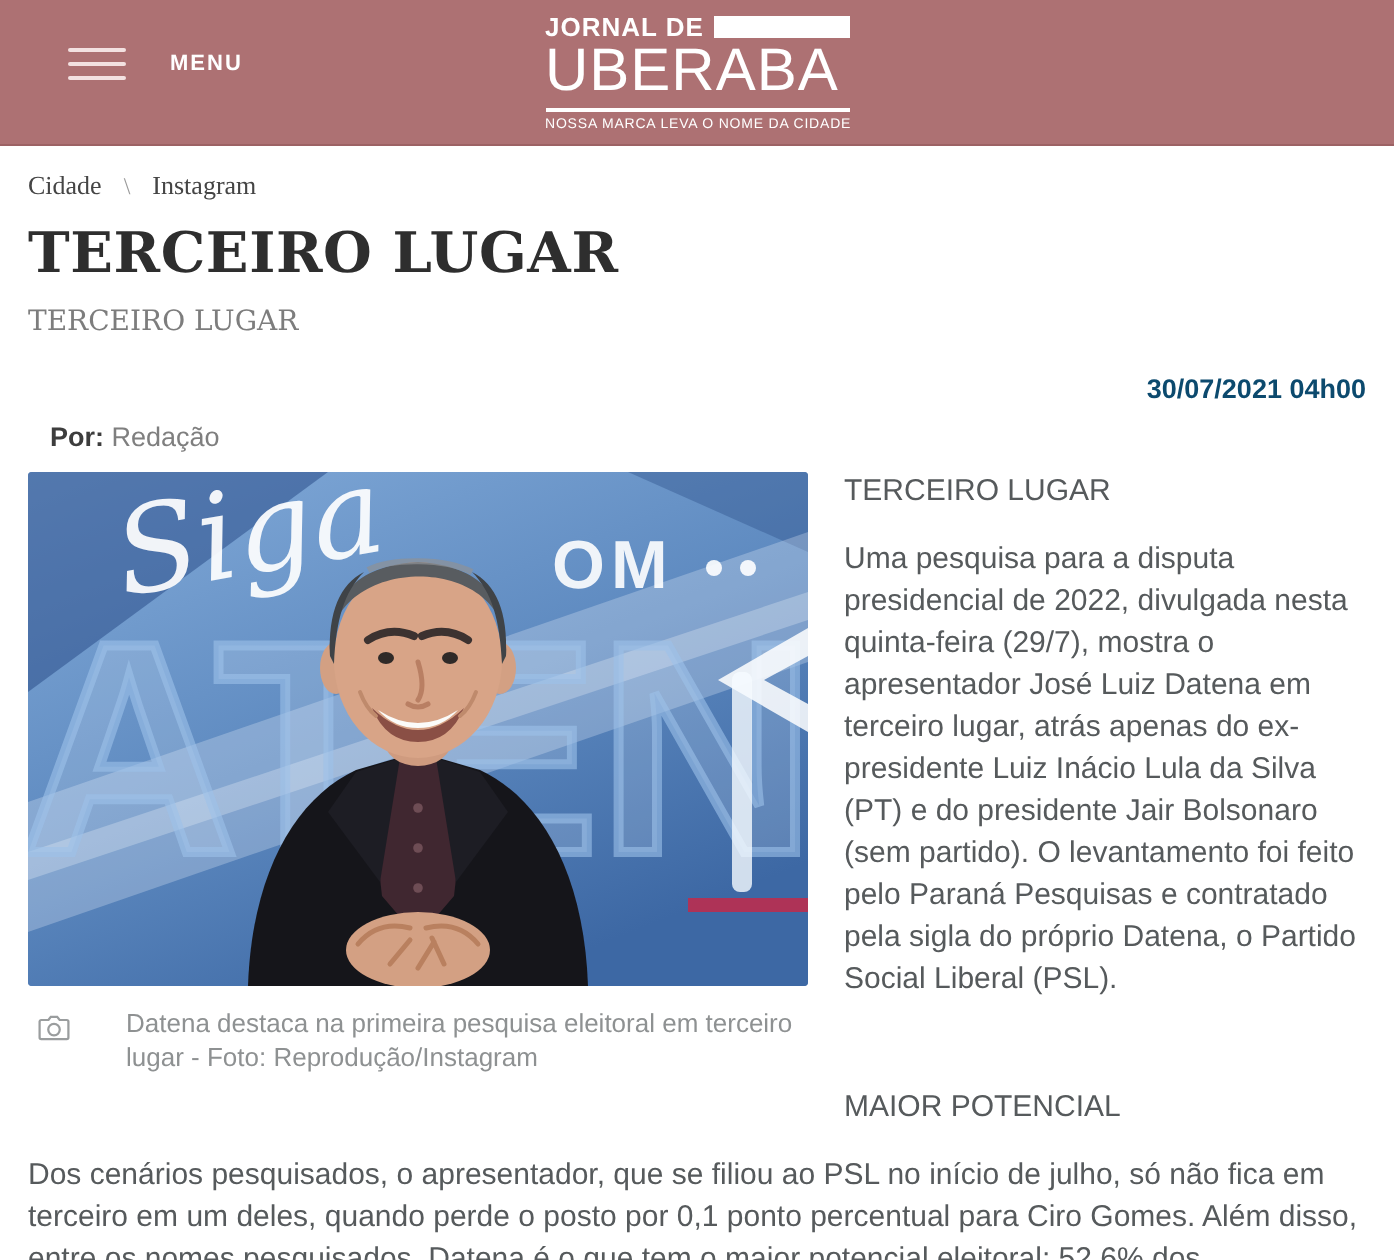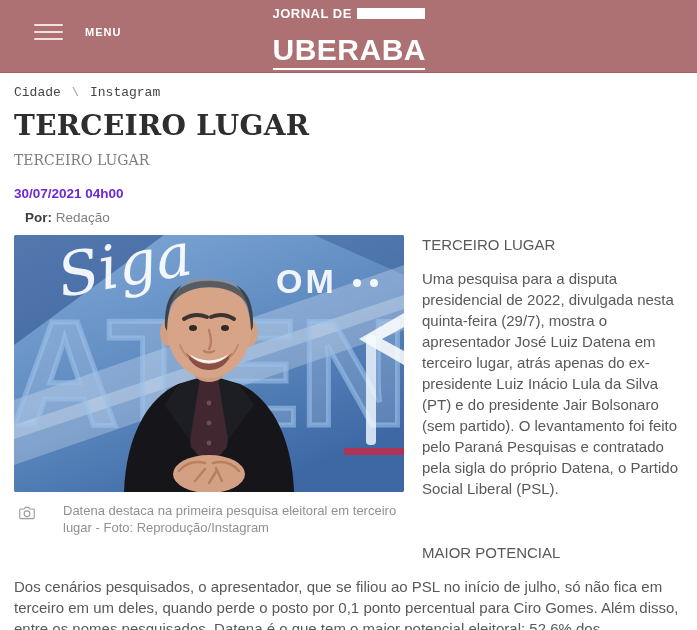--- a/index.html
+++ b/index.html
@@ -19,36 +19,36 @@
   }
   .hamburger i { display:block; width:29px; height:2px; background:#f3e1e1; margin:0 0 5px; border-radius:1px; }
   .hamburger i:last-child { margin-bottom:0; }
   .menu-label { color:#fff; font-weight:bold; font-size:11px; letter-spacing:1px;margin-left:10px; }
   .logo {
     position:absolute; left:50%; transform:translateX(-50%); top:7px;
     width:152px; color:#fff; text-decoration:none; display:block;
   }
   .logo-top { display:flex; align-items:center; font-weight:bold; font-size:13px; letter-spacing:.5px; line-height:13px; }
   .logo-flag { flex:1; height:11px; background:#fff; margin-left:5px; }
-  .logo-name { font-weight:bold; font-size:30px; line-height:30px; letter-spacing:.5px; margin-top:15px; }
+  .logo-name { font-weight:normal; font-size:30px; line-height:30px; letter-spacing:.5px; margin-top:1px; }
   .logo-tagline { border-top:2px solid #fff; margin-top:3px; padding-top:3px; font-size:7px; letter-spacing:.4px; white-space:nowrap; }
   
   main { padding:0 14px; }
   .breadcrumb {
-    margin-top:12px; font-family:Liberation Mono, monospace; font-size:13px;
+    margin-top:12px; font-family:Liberation Serif, serif; font-size:13px;
     color:#454545; display:flex; gap:11px; align-items:baseline;
   }
   .breadcrumb a { color:#454545; text-decoration:none; cursor:pointer; }
   .breadcrumb .sep { color:#9a9a9a; font-size:12px; }
   .title {
     font-family:"DejaVu Serif", serif; font-size:28px; line-height:33px;
     color:#2e2e2e; margin:9px 0 0; font-weight:bold; letter-spacing:.3px;
   }
   .subtitle { font-family:"DejaVu Serif", serif; font-size:14px; color:#7d7d7d; margin-top:10px; }
-  .date { margin-top:18px; font-size:13.5px; font-weight:bold; color:#6d28d9; }
+  .date { margin-top:18px; font-size:13.5px; font-weight:bold; color:#0c4a6e;text-align:right; }
   .byline { margin-top:9px; font-size:13.5px;padding-left:11px; }
   .byline .lbl { font-weight:bold; color:#3d3d3d; }
   .byline .author { color:#7f7f7f; }
   
   .article-body { margin-top:10px; font-size:15px; line-height:21px; color:#565a5c; }
   figure.photo-fig { float:left; width:390px; margin:0 18px 8px 0; }
   .photo-svg { width:390px; height:257px; display:block; border-radius:2px; background:#5e87bd; }
   figcaption { margin-top:10px; color:#8e9192; font-size:13px; line-height:17px; display:flex; gap:28px; padding-left:5px; }
   figcaption .cam { flex:0 0 auto; margin-top:4px; }
   figcaption .cap-text { max-width:342px; }

